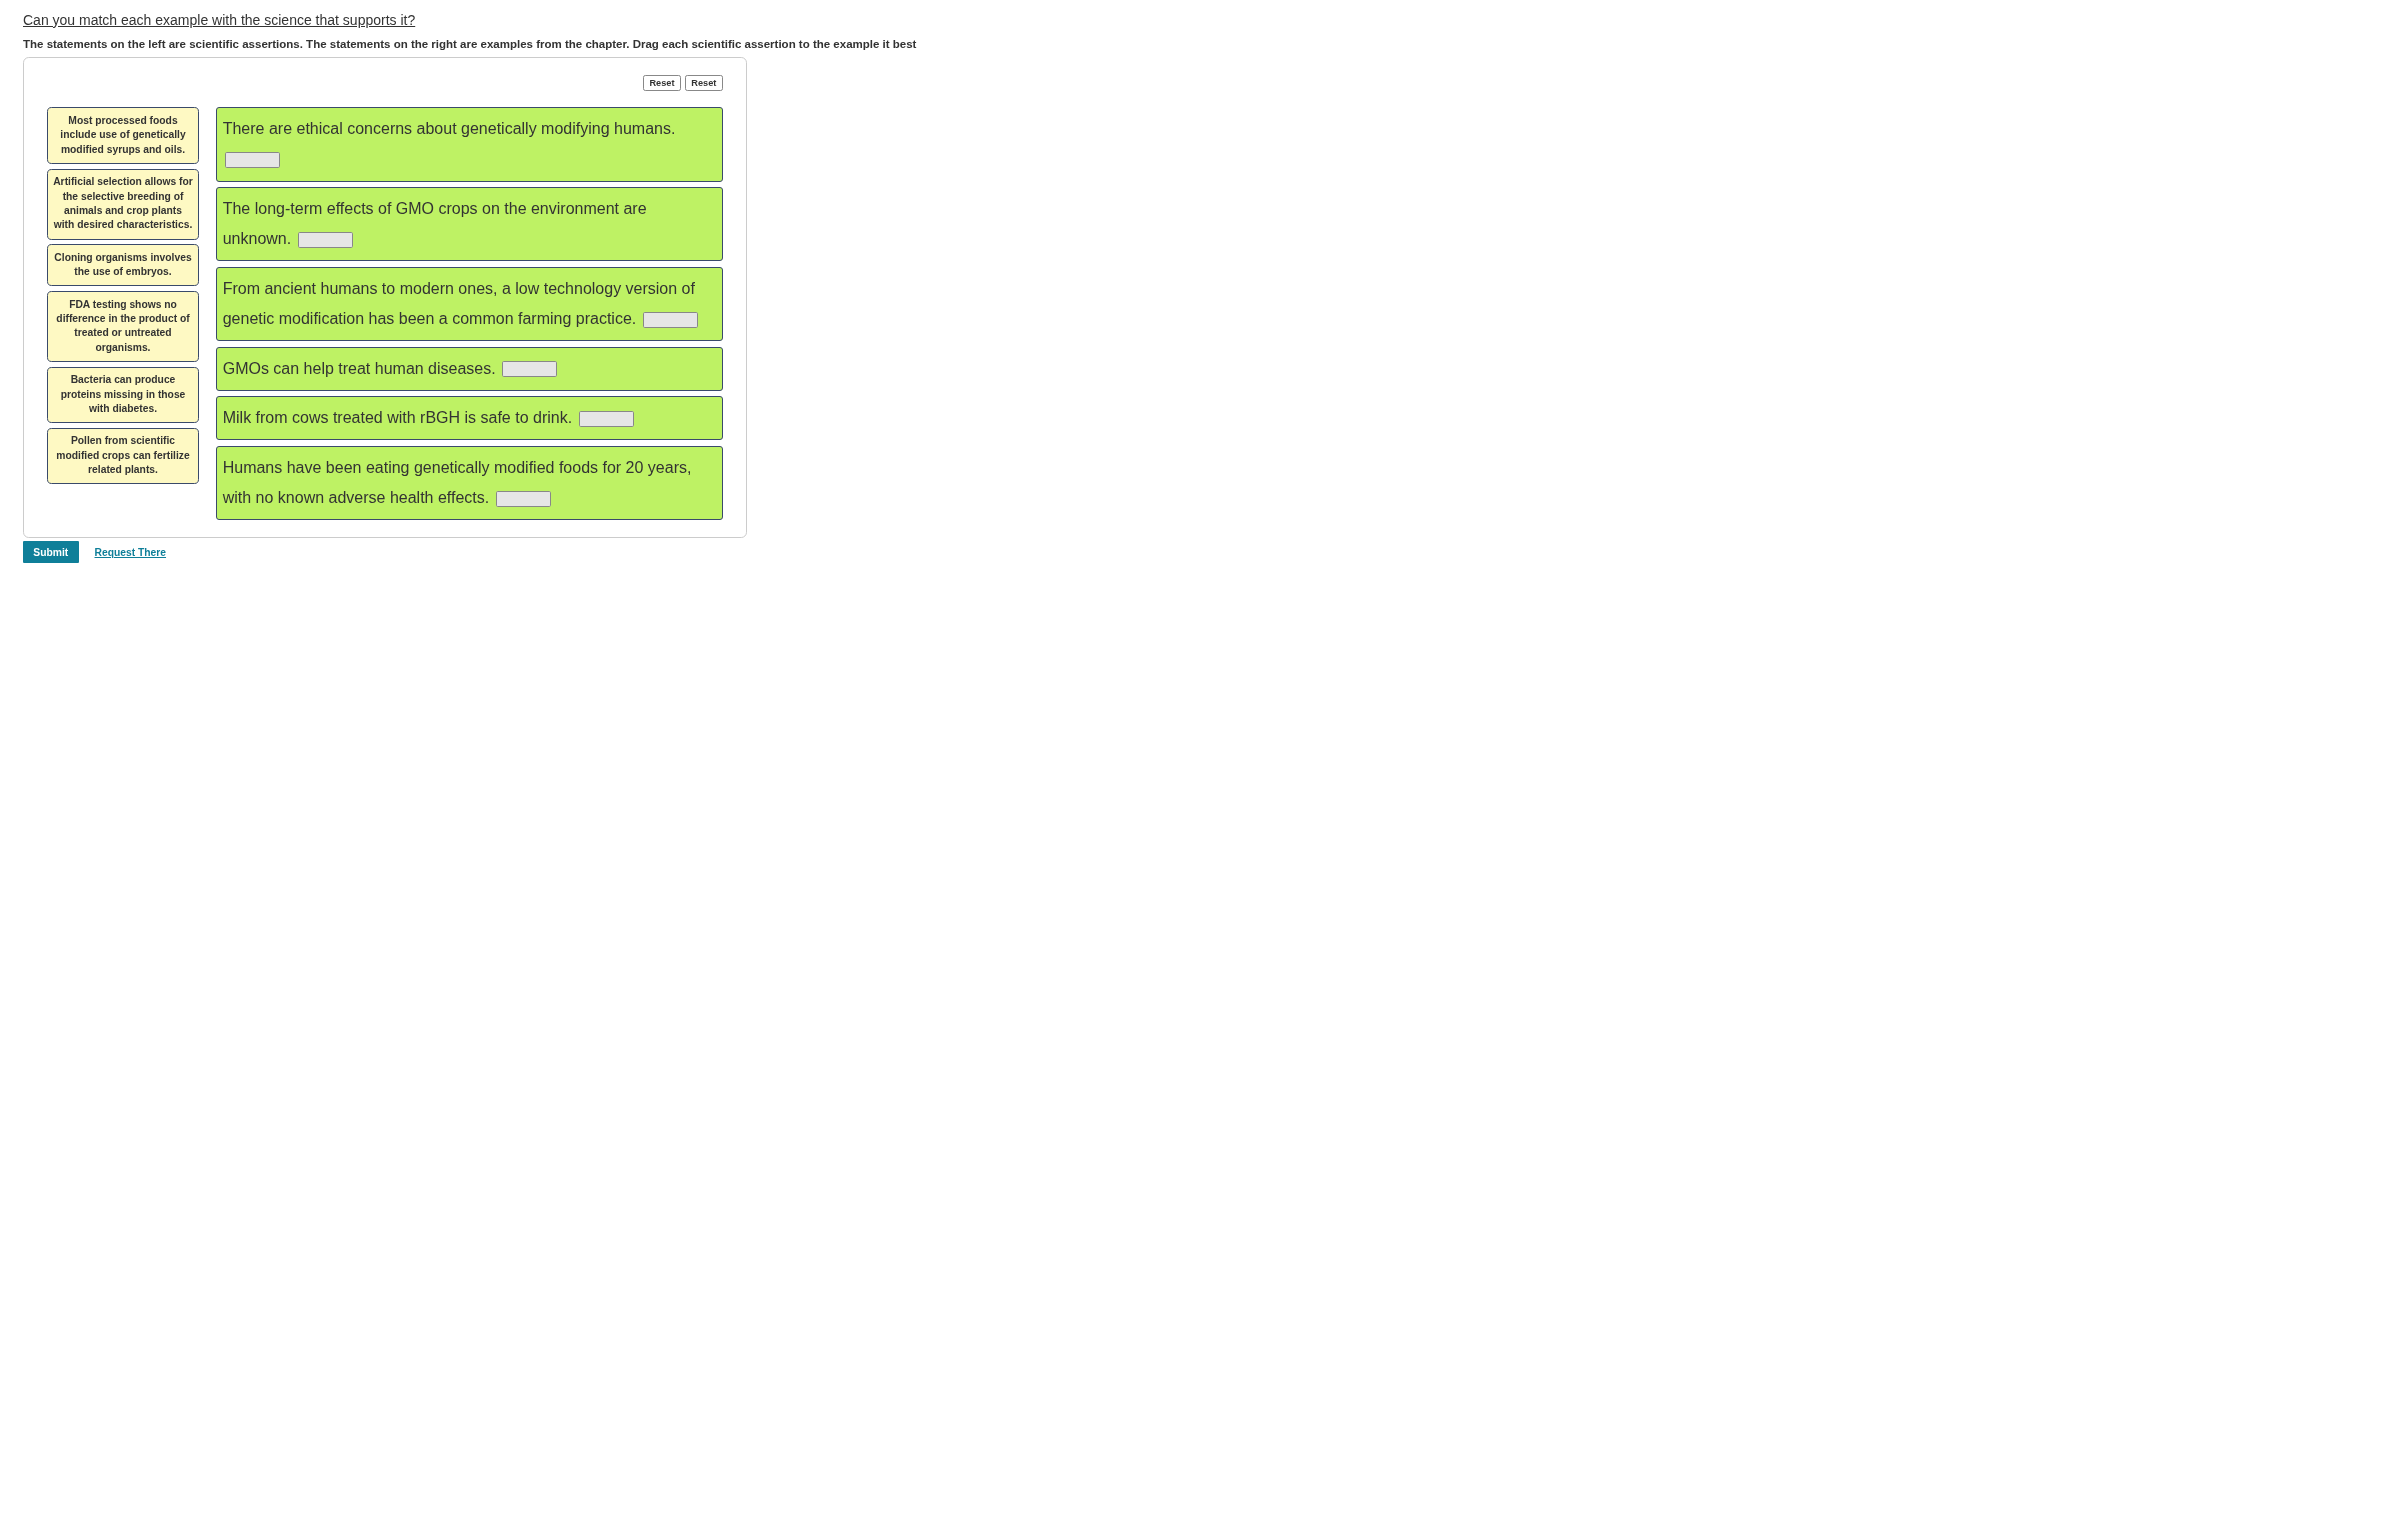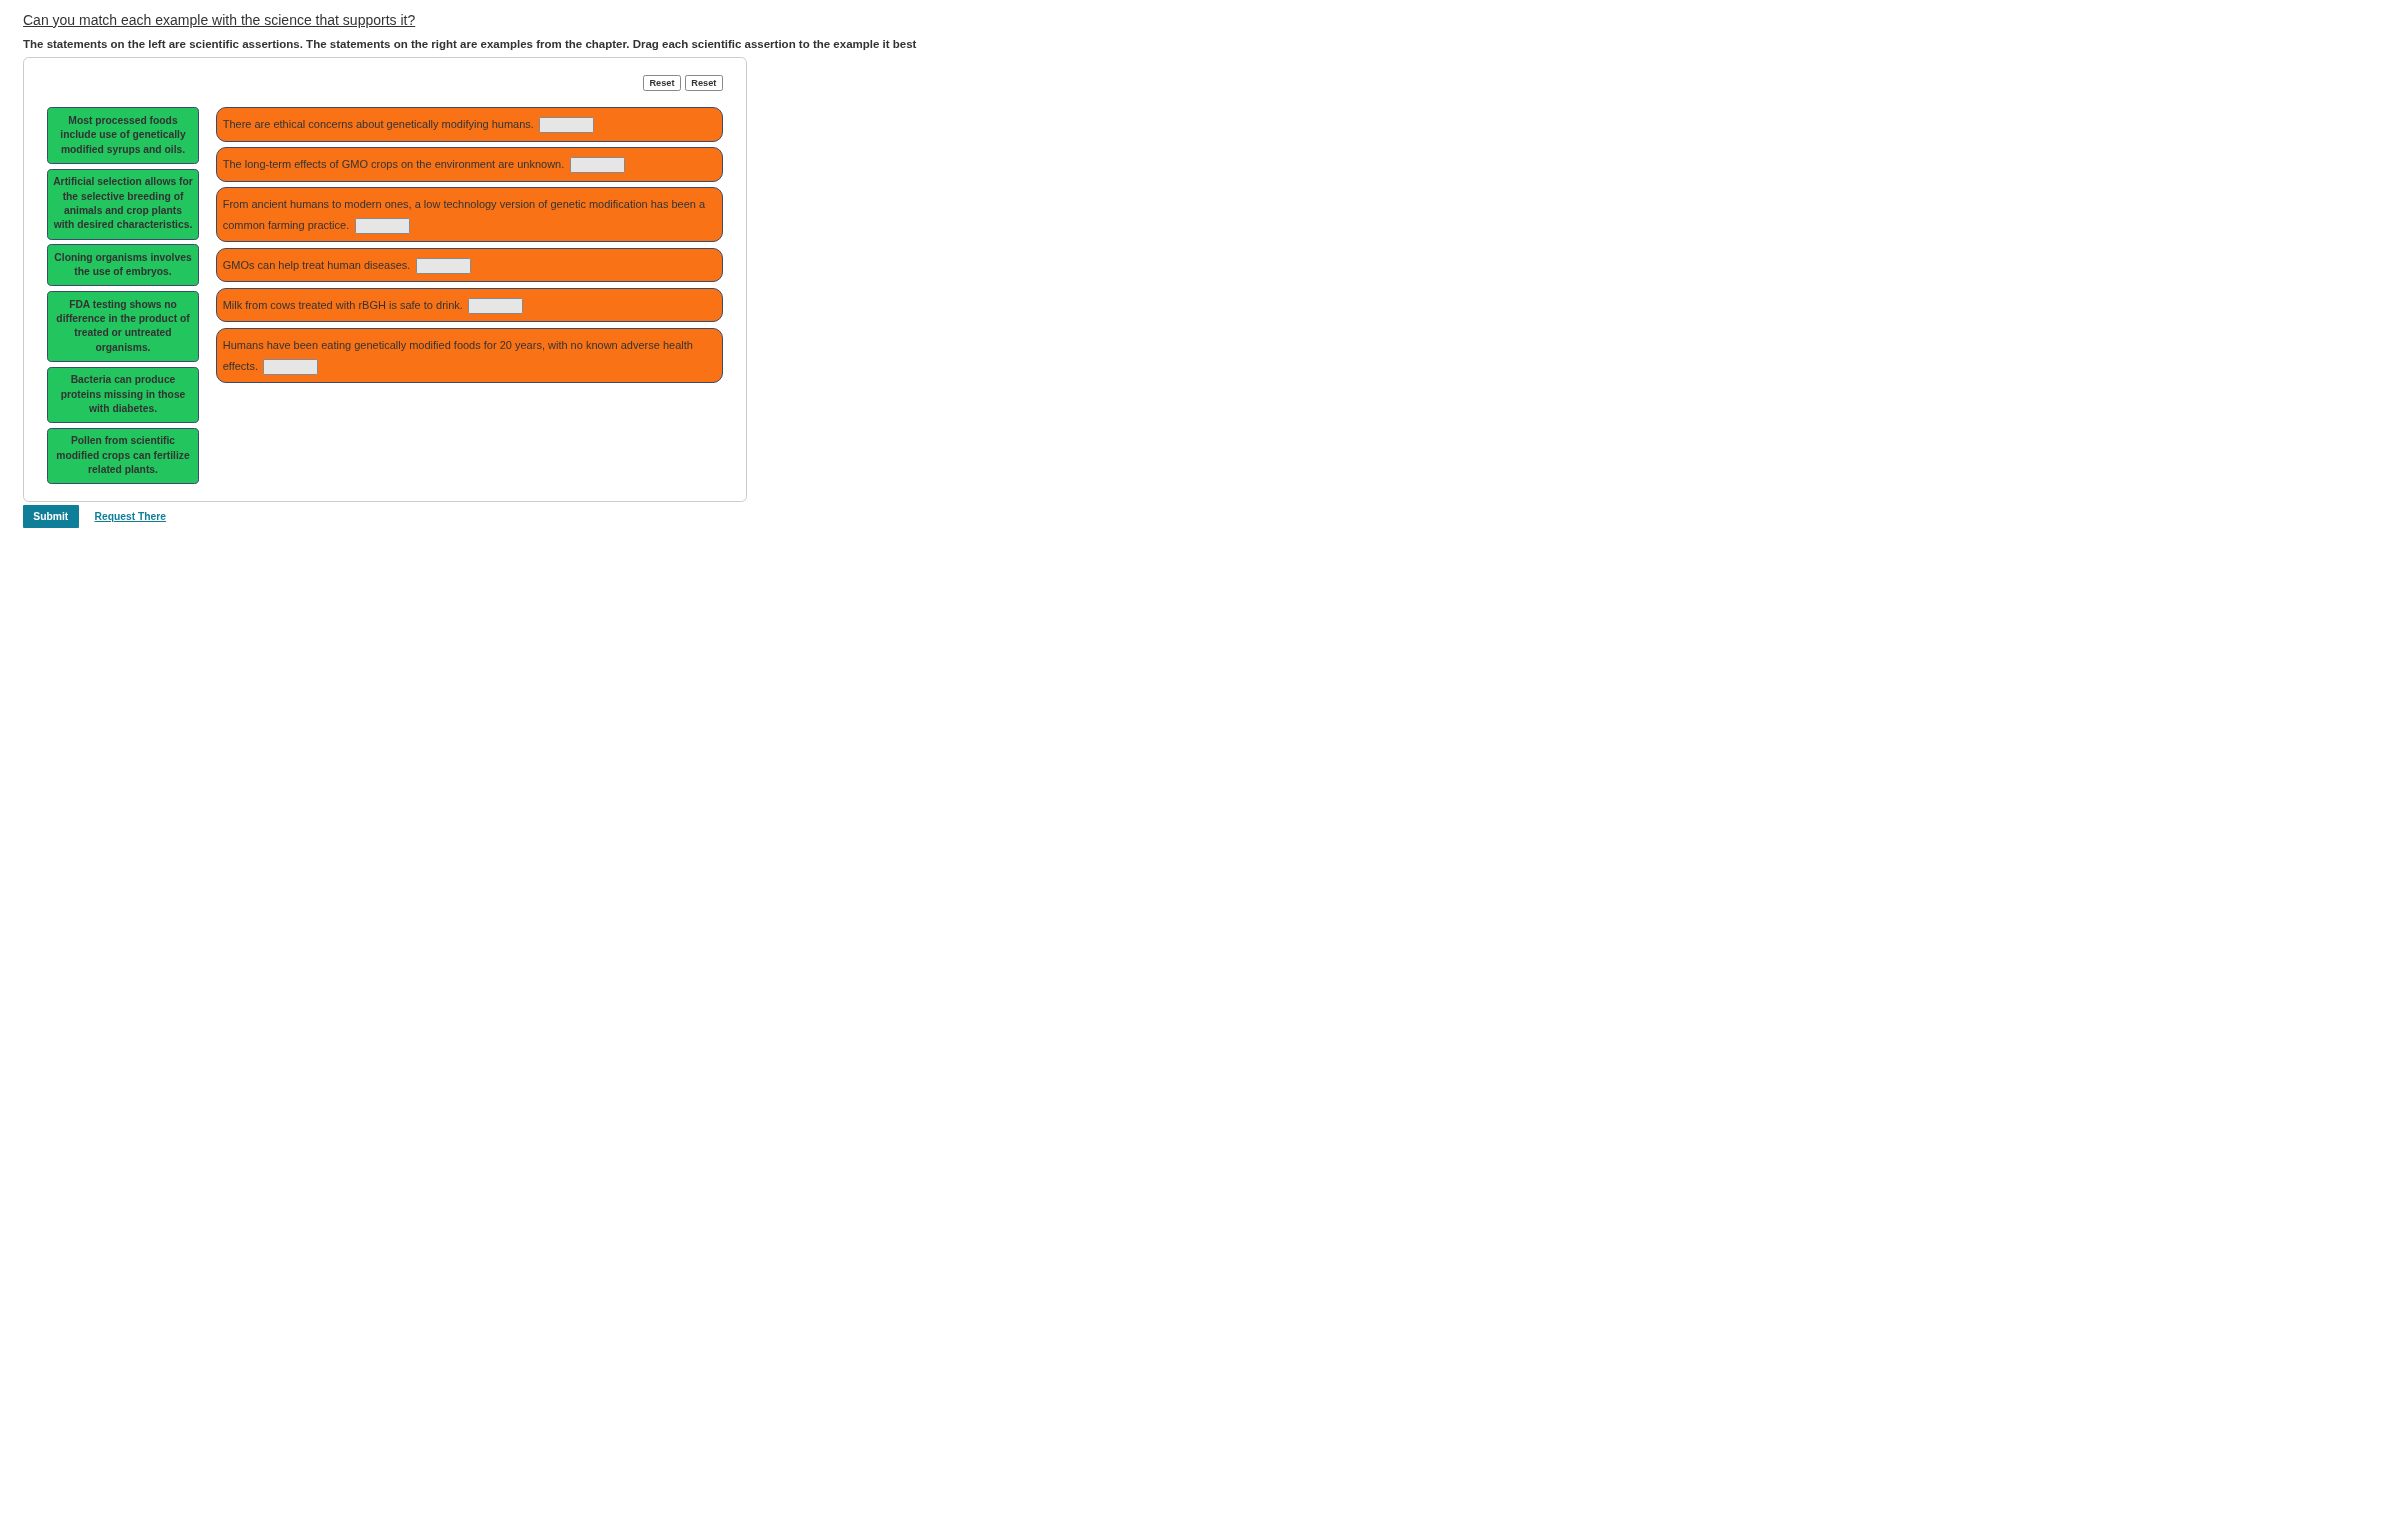--- a/index.html
+++ b/index.html
@@ -51,45 +51,45 @@
       align-items: flex-start;
     }
     .assertions-col {
       display: flex;
       flex-direction: column;
       gap: 4.6px;
       width: 152px;
       flex-shrink: 0;
     }
     .assertion {
-      background: #22c55e;
+      background: #fef9c3;
       border: 1.1px solid #3a4a6a;
       border-radius: 4.6px;
       padding: 5.7px 4.6px;
       font-size: 10.3px;
       font-weight: bold;
       text-align: center;
       color: #333;
       line-height: 1.4;
       cursor: move;
     }
     .targets-col {
       display: flex;
       flex-direction: column;
       gap: 5.7px;
       flex: 1;
     }
     .target {
       border: 1.1px solid #3a4a6a;
-      border-radius: 10px;
+      border-radius: 3px;
       padding: 5.7px 5.7px;
-      font-size: 11px;
+      font-size: 16px;
       color: #333;
       line-height: 1.9;
-      background: #f97316;
+      background: #bef264;
     }
     .target-text { display: inline; }
     .drop-zone {
       display: inline-block;
       width: 55px;
       height: 16px;
       background: #e6e6e6;
       border: 0.6px solid #888;
       border-radius: 1.7px;
       vertical-align: middle;

